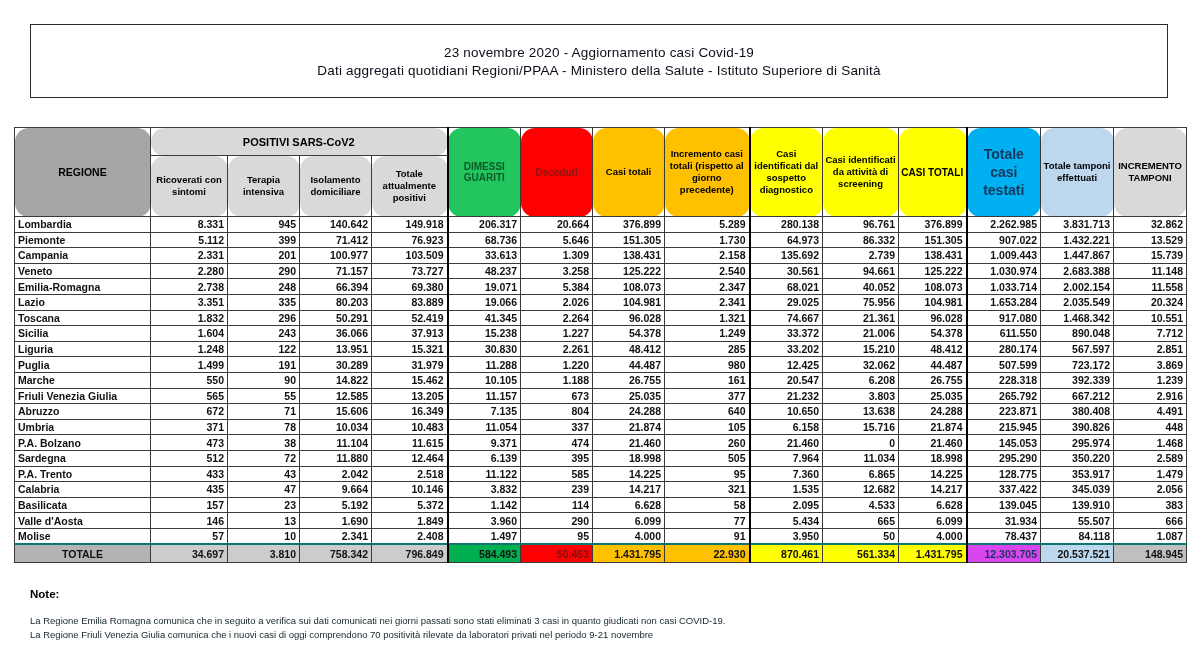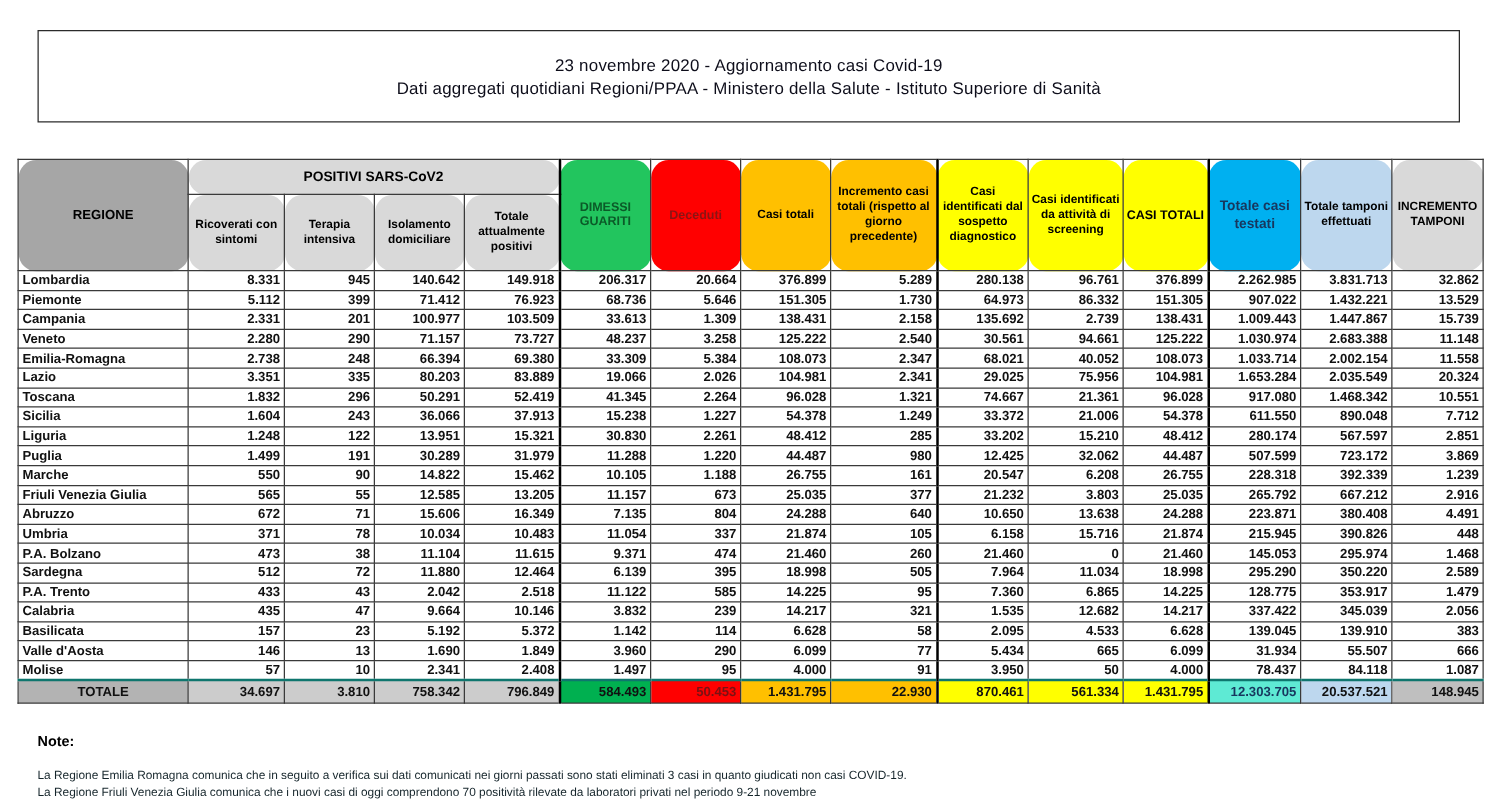--- a/index.html
+++ b/index.html
@@ -11,35 +11,35 @@
   table,td,th{border:1px solid #3a3a3a;}
   th{font-weight:bold;padding:1px 2px;vertical-align:middle;border-radius:14px;}
   .h-regione{background:#a6a6a6;font-size:10.5px;}
   .h-group{background:#d9d9d9;font-size:11px;height:25px;}
   .h-sub{background:#d9d9d9;font-size:9.5px;height:58px;line-height:1.25;}
   .h-green{background:#22c55e;color:#0b5a28;font-size:10px;}
   .h-red{background:#ff0000;color:#8b1414;font-size:10px;}
   .h-orange{background:#ffc000;font-size:9.5px;line-height:1.25;}
   .h-yellow{background:#ffff00;font-size:9.5px;line-height:1.25;}
   .h-yellowcaps{background:#ffff00;font-size:10px;}
-  .h-blue{background:#00b0f0;color:#17375e;font-size:11px;line-height:1.3;}
+  .h-blue{background:#00b0f0;color:#17375e;font-size:14px;line-height:1.3;}
   .h-lblue{background:#bdd7ee;font-size:9.5px;line-height:1.3;}
   .h-gray{background:#d9d9d9;font-size:9.5px;line-height:1.3;}
   tbody td{height:14.6px;font-size:10.5px;font-weight:bold;color:#111;padding:0 3px;white-space:nowrap;overflow:hidden;}
   tbody td.region{text-align:left;}
   tbody td.num{text-align:right;}
   td.c4,td.c8,td.c11,th.bl{border-left:2px solid #000;}
   tr.total td{height:17px;font-size:10.5px;font-weight:bold;border-top:2px solid #0f766e;}
   tr.total td.label{background:#b3b3b3;text-align:center;}
   tr.total td.t0,tr.total td.t1,tr.total td.t2,tr.total td.t3{background:#cccccc;}
   tr.total td.t4{background:#00b050;}
   tr.total td.t5{background:#ff0000;color:#7b1113;}
   tr.total td.t6,tr.total td.t7{background:#ffc000;}
   tr.total td.t8,tr.total td.t9,tr.total td.t10{background:#ffff00;}
-  tr.total td.t11{background:#5eead4;color:#17375e;}
+  tr.total td.t11{background:#d946ef;color:#17375e;}
   tr.total td.t12{background:#bdd7ee;}
   tr.total td.t13{background:#bfbfbf;}
   .notes{position:absolute;left:30px;top:588px;width:1140px;}
   .notes .note-title{font-size:11.5px;font-weight:bold;margin-bottom:14px;}
   .notes .note-line{font-size:9.5px;color:#15252b;line-height:1.45;}
 </style>
 </head>
 <body>
 
 <div class="title-box">
@@ -155,21 +155,21 @@
         <td class="num c11">1.030.974</td>
         <td class="num c12">2.683.388</td>
         <td class="num c13">11.148</td>
       </tr>
       <tr>
         <td class="region">Emilia-Romagna</td>
         <td class="num c0">2.738</td>
         <td class="num c1">248</td>
         <td class="num c2">66.394</td>
         <td class="num c3">69.380</td>
-        <td class="num c4">33.309</td>
+        <td class="num c4">19.071</td>
         <td class="num c5">5.384</td>
         <td class="num c6">108.073</td>
         <td class="num c7">2.347</td>
         <td class="num c8">68.021</td>
         <td class="num c9">40.052</td>
         <td class="num c10">108.073</td>
         <td class="num c11">1.033.714</td>
         <td class="num c12">2.002.154</td>
         <td class="num c13">11.558</td>
       </tr>

